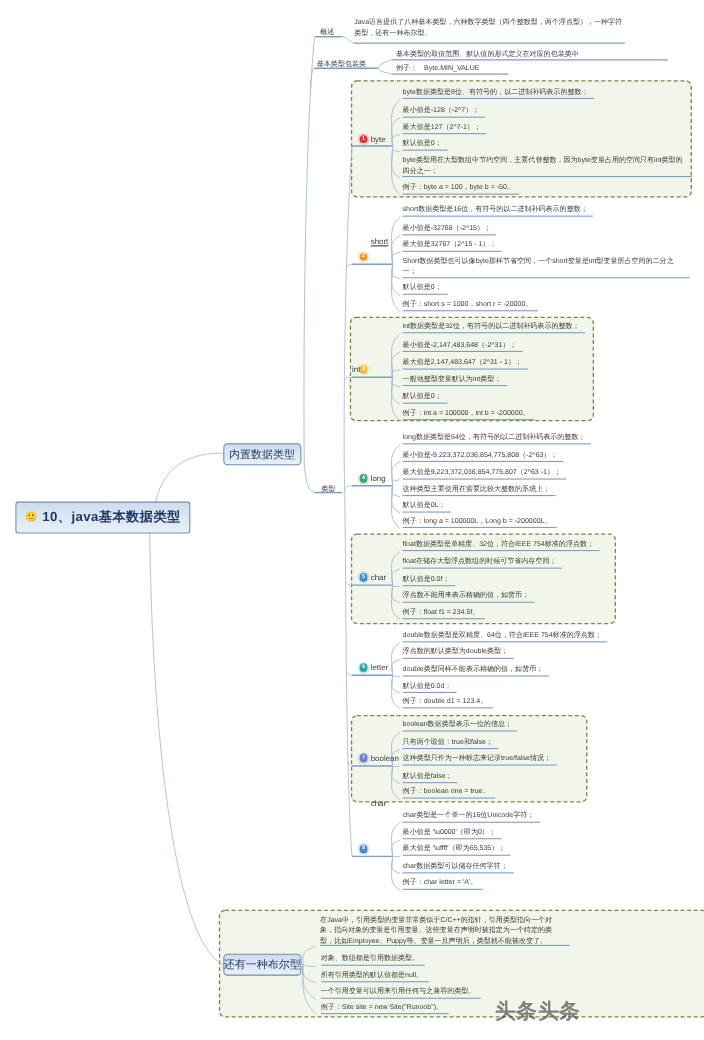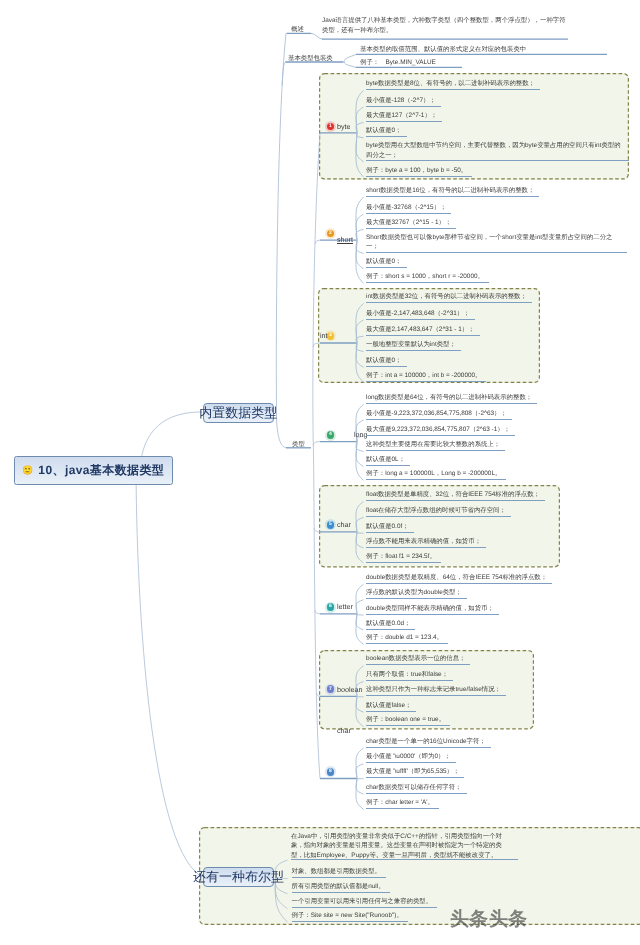--- a/index.html
+++ b/index.html
@@ -4,21 +4,21 @@
 <style>
 html,body{margin:0;padding:0;background:#fff;}
 body{width:640px;height:945px;position:relative;overflow:hidden;
   font-family:"Liberation Sans",sans-serif;text-rendering:geometricPrecision;}
 #stage{position:absolute;left:0;top:0;width:640px;height:945px;background:#fff;}
 svg.lines{position:absolute;left:0;top:0;width:640px;height:945px;overflow:visible;z-index:3;}
 .node{position:absolute;border-radius:2.5px;background:linear-gradient(180deg,#cfdcee 0%,#dbe6f3 45%,#e9f0f8 100%);border:1px solid #6e8bad;
   color:#203864;display:flex;align-items:center;justify-content:center;
   box-sizing:border-box;white-space:nowrap;z-index:8;}
 .rootnode{font-size:12px;font-weight:bold;letter-spacing:0.4px;}
-.subnode{font-size:13px;border-radius:4px;}
+.subnode{font-size:10px;border-radius:4px;}
 .blabel{position:absolute;color:#3c3c3c;white-space:nowrap;font-size:6.4px;z-index:9;}
 .txt{position:absolute;color:#3c3c3c;font-size:6.4px;line-height:9.7px;z-index:9;}
 .ul{border-bottom:1.3px solid #7e9ec2;box-sizing:content-box;padding-left:0;padding-right:5px;}
 .dbox{position:absolute;box-sizing:border-box;background:#f2f5e9;border-radius:5px;z-index:1;}
 .dbox svg{position:absolute;left:0;top:0;width:100%;height:100%;overflow:visible;}
 .halo{position:absolute;border-radius:50%;z-index:8;}
 .circ{position:absolute;border-radius:50%;color:#fff;display:flex;align-items:center;
   justify-content:center;font-size:5px;font-weight:bold;line-height:1;z-index:9;}
 .tname{position:absolute;color:#3c3c3c;font-size:7.2px;white-space:nowrap;z-index:9;}
 .wm{position:absolute;color:rgba(55,55,55,0.62);font-weight:bold;white-space:nowrap;z-index:20;}
@@ -137,39 +137,39 @@
 <div class="circ" style="left:326.6px;top:122.5px;width:7.8px;height:7.8px;background:var(--c0);">1</div>
 <div class="tname" style="left:337px;top:121.7px;">byte</div>
 <div class="txt ul" style="left:366.0px;top:79.0px;height:10.1px;white-space:nowrap;">byte数据类型是8位、有符号的，以二进制补码表示的整数；</div>
 <div class="txt ul" style="left:366.0px;top:95.6px;height:10.1px;white-space:nowrap;">最小值是-128（-2^7）；</div>
 <div class="txt ul" style="left:366.0px;top:111.0px;height:10.1px;white-space:nowrap;">最大值是127（2^7-1）；</div>
 <div class="txt ul" style="left:366.0px;top:126.3px;height:10.1px;white-space:nowrap;">默认值是0；</div>
 <div class="txt ul" style="left:366.0px;top:140.8px;height:19.7px;width:258.0px;">byte类型用在大型数组中节约空间，主要代替整数，因为byte变量占用的空间只有int类型的四分之一；</div>
 <div class="txt ul" style="left:366.0px;top:165.6px;height:10.1px;white-space:nowrap;">例子：byte a = 100，byte b = -50。</div>
 <div class="halo" style="left:325.0px;top:228.1px;width:11px;height:11px;background:var(--h1);"></div>
 <div class="circ" style="left:326.6px;top:229.7px;width:7.8px;height:7.8px;background:var(--c1);">2</div>
-<div class="tname" style="left:337px;top:235px;text-decoration:underline;">short</div>
+<div class="tname" style="left:337px;top:215px;text-decoration:underline;">short</div>
 <div class="txt ul" style="left:366.0px;top:185.7px;height:10.1px;white-space:nowrap;">short数据类型是16位，有符号的以二进制补码表示的整数；</div>
 <div class="txt ul" style="left:366.0px;top:202.7px;height:10.1px;white-space:nowrap;">最小值是-32768（-2^15）；</div>
 <div class="txt ul" style="left:366.0px;top:218.0px;height:10.1px;white-space:nowrap;">最大值是32767（2^15 - 1）；</div>
 <div class="txt ul" style="left:366.0px;top:232.5px;height:19.7px;width:256.0px;">Short数据类型也可以像byte那样节省空间，一个short变量是int型变量所占空间的二分之一；</div>
 <div class="txt ul" style="left:366.0px;top:257.4px;height:10.1px;white-space:nowrap;">默认值是0；</div>
 <div class="txt ul" style="left:366.0px;top:271.9px;height:10.1px;white-space:nowrap;">例子：short s = 1000，short r = -20000。</div>
 <div class="halo" style="left:325.0px;top:330.4px;width:11px;height:11px;background:var(--h2);"></div>
 <div class="circ" style="left:326.6px;top:332.0px;width:7.8px;height:7.8px;background:var(--c2);">3</div>
 <div class="tname" style="left:320px;top:331.2px;">int</div>
 <div class="txt ul" style="left:366.0px;top:292.0px;height:10.1px;white-space:nowrap;">int数据类型是32位，有符号的以二进制补码表示的整数；</div>
 <div class="txt ul" style="left:366.0px;top:308.6px;height:10.1px;white-space:nowrap;">最小值是-2,147,483,648（-2^31）；</div>
 <div class="txt ul" style="left:366.0px;top:324.8px;height:10.1px;white-space:nowrap;">最大值是2,147,483,647（2^31 - 1）；</div>
 <div class="txt ul" style="left:366.0px;top:340.1px;height:10.1px;white-space:nowrap;">一般地整型变量默认为int类型；</div>
 <div class="txt ul" style="left:366.0px;top:355.9px;height:10.1px;white-space:nowrap;">默认值是0；</div>
 <div class="txt ul" style="left:366.0px;top:370.7px;height:10.1px;white-space:nowrap;">例子：int a = 100000，int b = -200000。</div>
 <div class="halo" style="left:325.0px;top:429.5px;width:11px;height:11px;background:var(--h3);"></div>
 <div class="circ" style="left:326.6px;top:431.1px;width:7.8px;height:7.8px;background:var(--c3);">4</div>
-<div class="tname" style="left:354px;top:430.3px;">long</div>
+<div class="tname" style="left:337px;top:430.3px;">long</div>
 <div class="txt ul" style="left:366.0px;top:392.9px;height:10.1px;white-space:nowrap;">long数据类型是64位，有符号的以二进制补码表示的整数；</div>
 <div class="txt ul" style="left:366.0px;top:408.6px;height:10.1px;white-space:nowrap;">最小值是-9,223,372,036,854,775,808（-2^63）；</div>
 <div class="txt ul" style="left:366.0px;top:424.8px;height:10.1px;white-space:nowrap;">最大值是9,223,372,036,854,775,807（2^63 -1）；</div>
 <div class="txt ul" style="left:366.0px;top:440.1px;height:10.1px;white-space:nowrap;">这种类型主要使用在需要比较大整数的系统上；</div>
 <div class="txt ul" style="left:366.0px;top:455.0px;height:10.1px;white-space:nowrap;">默认值是0L；</div>
 <div class="txt ul" style="left:366.0px;top:469.0px;height:10.1px;white-space:nowrap;">例子：long a = 100000L，Long b = -200000L。</div>
 <div class="halo" style="left:325.0px;top:519.3px;width:11px;height:11px;background:var(--h4);"></div>
 <div class="circ" style="left:326.6px;top:520.9px;width:7.8px;height:7.8px;background:var(--c4);">5</div>
 <div class="tname" style="left:337px;top:520.1px;">char</div>
 <div class="txt ul" style="left:366.0px;top:490.2px;height:10.1px;white-space:nowrap;">float数据类型是单精度、32位，符合IEEE 754标准的浮点数；</div>

